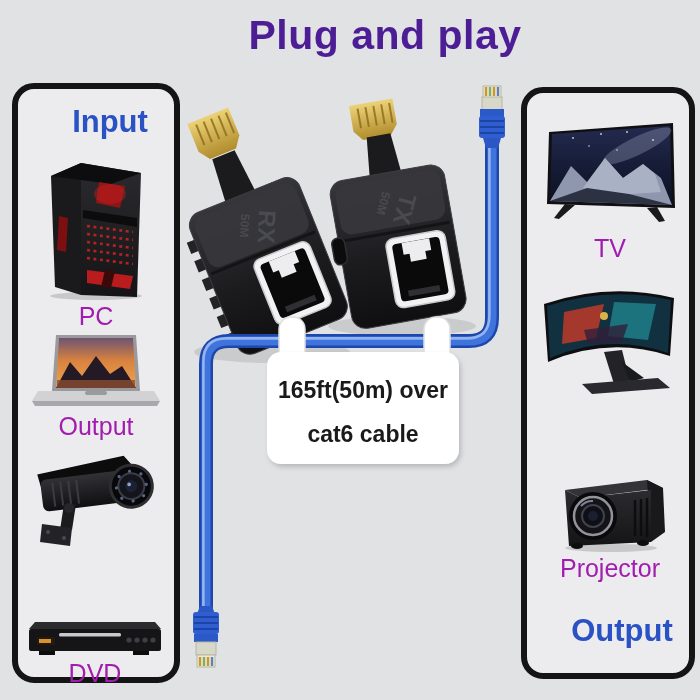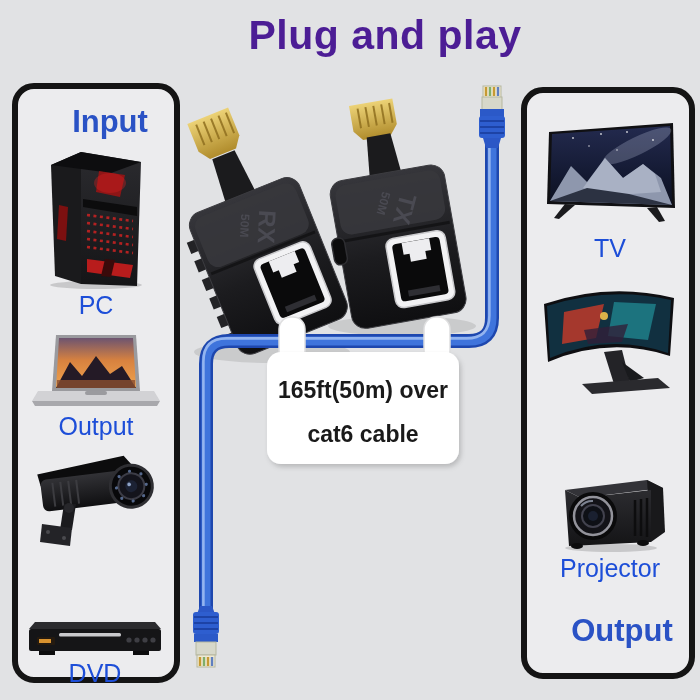--- a/index.html
+++ b/index.html
@@ -26,36 +26,36 @@
     position:absolute;left:0;width:100%;text-align:center;
     font-size:31px;font-weight:bold;color:#2a52c5;margin-left:14px;
   }
   .heading-input{top:15px;}
   .heading-output{top:520px;}
   .figure{
     position:absolute;display:flex;flex-direction:column;
     align-items:center;gap:3px;margin:0;
   }
   .figure svg{display:block;}
-  .caption{font-size:25px;color:#1d4ed8;line-height:1.05;}
+  .caption{font-size:25px;color:#a21caf;line-height:1.05;}
   .scene{position:absolute;left:0;top:0;width:700px;height:700px;pointer-events:none;}
   .tag-text{font-weight:bold;fill:#1a1a1a;font-size:23px;font-family:"Liberation Sans",sans-serif;}
   .emboss{fill:#4a4a52;font-weight:bold;font-family:"Liberation Sans",sans-serif;}
 </style>
 </head>
 <body>
 
 <div class="page">
 
   <div class="title">Plug and play</div>
 
   <section class="panel panel-input">
     <div class="heading heading-input">Input</div>
 
-    <figure class="figure" style="left:17px;top:58px;width:122px;text-align:right;">
+    <figure class="figure" style="left:17px;top:69px;width:122px;text-align:right;">
       <svg width="122" height="142" viewBox="0 0 122 142">
         <defs>
           <linearGradient id="pcF" x1="0" y1="0" x2="0" y2="1">
             <stop offset="0" stop-color="#2b2b2f"></stop>
               <stop offset="1" stop-color="#151517"></stop>
           </linearGradient>
         </defs>
         <ellipse cx="61" cy="138" rx="46" ry="4" fill="rgba(0,0,0,0.15)"></ellipse>
         <polygon points="16,18 46,5 46,137 20,129" fill="#1a1a1c"></polygon>
         <polygon points="46,5 106,15 102,139 46,137" fill="url(#pcF)"></polygon>

